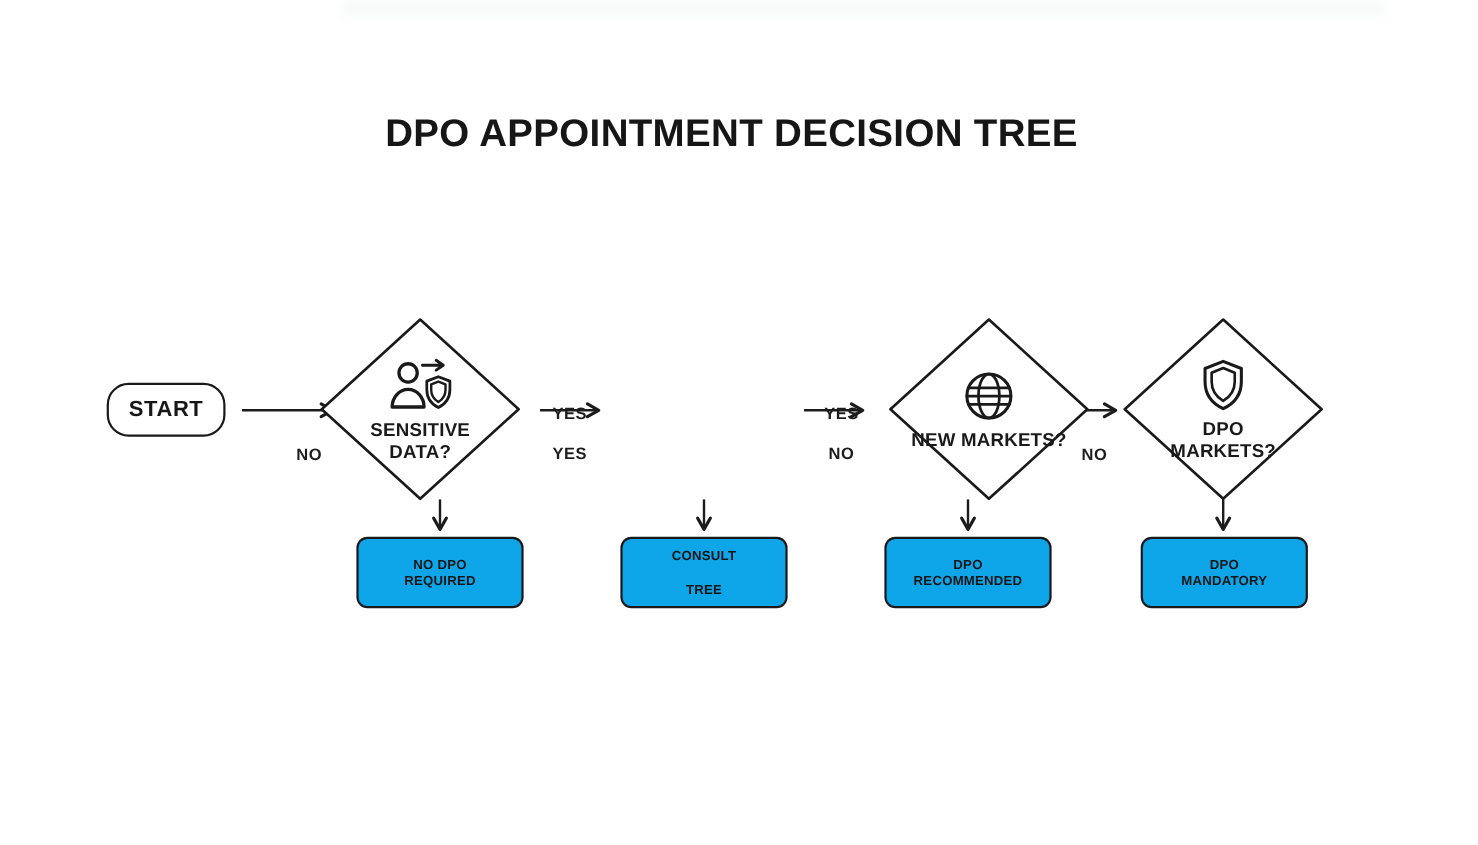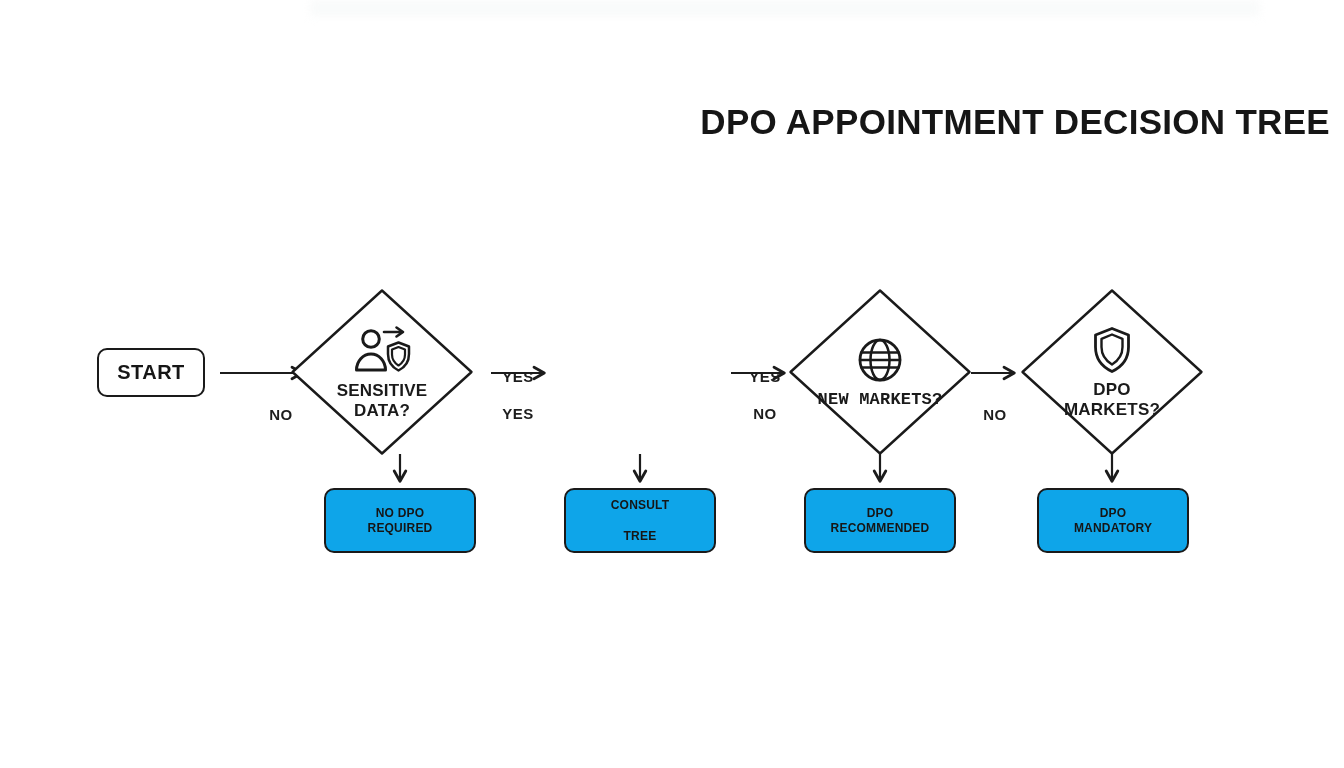--- a/index.html
+++ b/index.html
@@ -18,41 +18,41 @@
     position: absolute;
     left: 310px; top: 0; width: 950px; height: 16px;
     background: #f4f7f7;
     filter: blur(4px);
     opacity: .55;
   }
 
   .title {
     position: absolute;
     left: 0; right: 14px; top: 102px;
-    text-align: right;
+    text-align: center;
     font-size: 35px;
     font-weight: bold;
     letter-spacing: 0.3px;
     color: #161616;
   }
 
   .connectors {
     position: absolute;
     left: 0; top: 0;
     width: 1344px; height: 768px;
   }
   .connectors line { stroke: #1c1c1c; stroke-width: 2.2; }
 
   .start-box {
     position: absolute;
     left: 97px; top: 348px;
     width: 108px; height: 49px;
     background: #ffffff;
     border: 2.5px solid #1a1a1a;
-    border-radius: 10px;
+    border-radius: 20px;
     display: flex; align-items: center; justify-content: center;
     font-size: 20px; font-weight: bold; color: #161616;
     letter-spacing: 0.5px;
   }
 
   .diamond {
     position: absolute;
     width: 184px; height: 168px;
   }
   .diamond-shape { position: absolute; left: 0; top: 0; }
@@ -136,21 +136,21 @@
         <path class="icon-stroke" d="M46.5 22 L53 24.5 V29.5 C53 34.5 50.5 38 46.5 40.5 C42.5 38 40 34.5 40 29.5 V24.5 Z" stroke-width="2.2"></path>
       </svg>
       <div class="node-label">
         <div>SENSITIVE</div>
         <div>DATA?</div>
       </div>
     </div>
   </div>
 
 
-  <div class="diamond" style="left:788px; top:288px;font-family:Liberation Mono, monospace;">
+  <div class="diamond" style="left:807px; top:288px;">
     <svg class="diamond-shape" width="184" height="168" viewBox="0 0 184 168">
       <polygon points="92,2.5 181.5,84 92,165.5 2.5,84" fill="#ffffff" stroke="#1a1a1a" stroke-width="2.4" stroke-linejoin="round"></polygon>
     </svg>
     <div class="diamond-content">
       <svg class="diamond-icon" width="48" height="48" viewBox="0 0 48 48">
         <circle class="icon-stroke" cx="24" cy="24" r="20" stroke-width="2.8"></circle>
         <ellipse class="icon-stroke" cx="24" cy="24" rx="9.5" ry="20" stroke-width="2.5"></ellipse>
         <line class="icon-stroke" x1="5.5" y1="16.5" x2="42.5" y2="16.5" stroke-width="2.5"></line>
         <line class="icon-stroke" x1="4" y1="24" x2="44" y2="24" stroke-width="2.5"></line>
         <line class="icon-stroke" x1="5.5" y1="31.5" x2="42.5" y2="31.5" stroke-width="2.5"></line>

